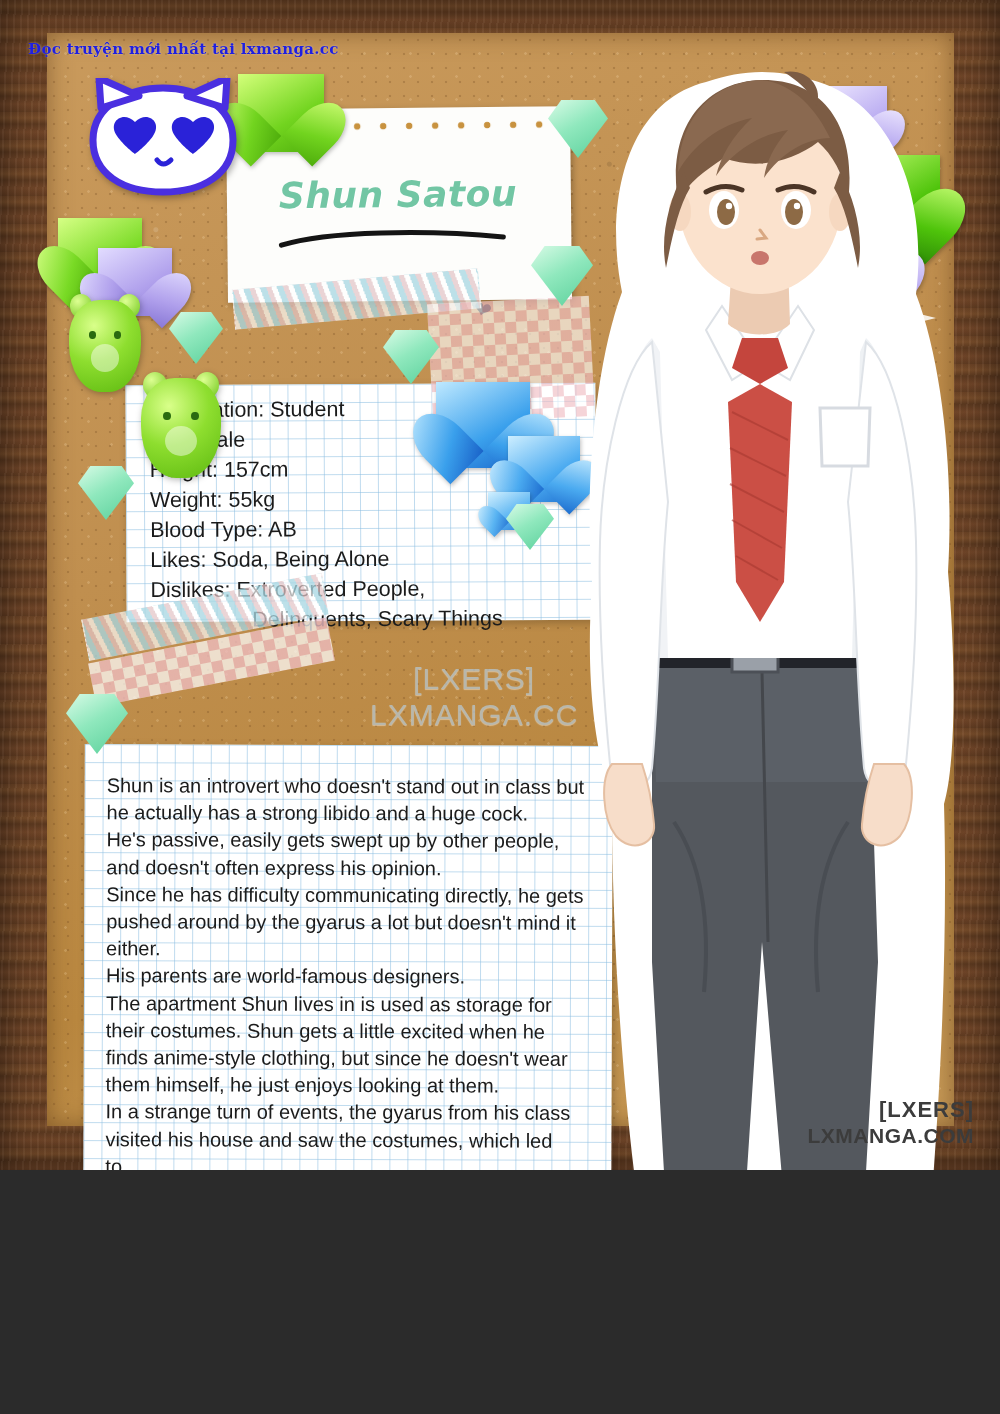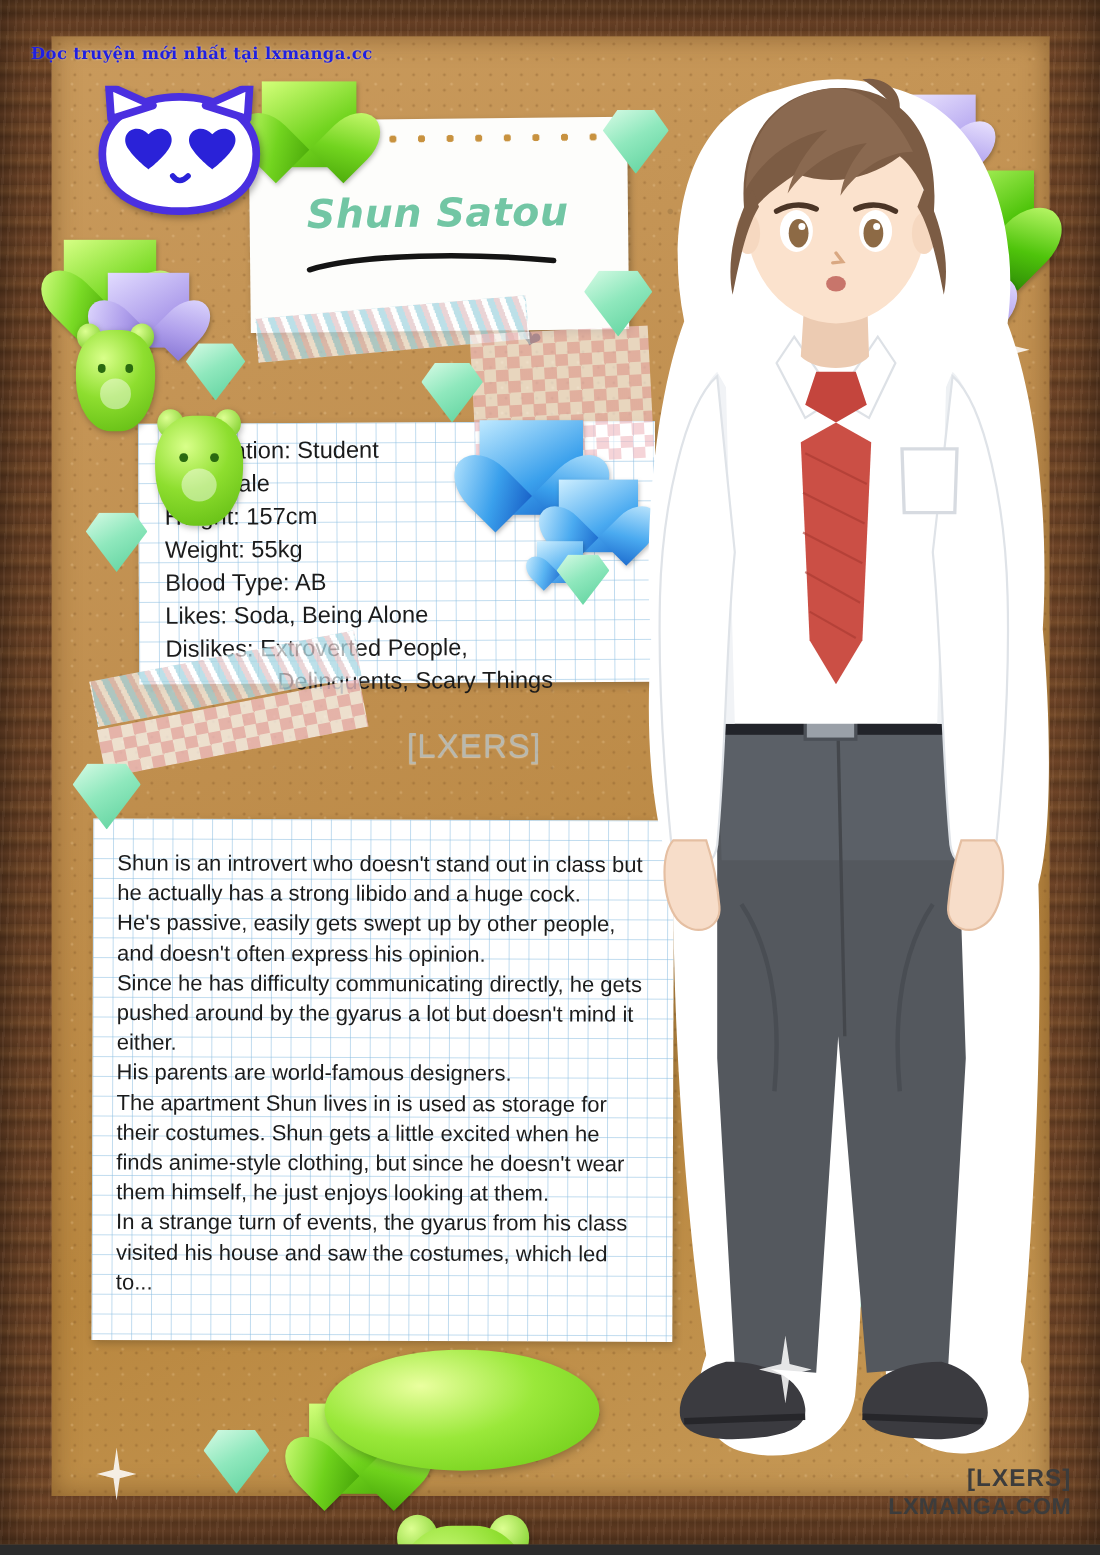--- a/index.html
+++ b/index.html
@@ -3,21 +3,21 @@
 <meta charset="utf-8">
 <style>
   html, body {
     margin: 0;
     padding: 0;
     background: #2b2b2b;
   }
   .page {
     position: relative;
     width: 1000px;
-    height: 1404px;
+    height: 1170px;
     overflow: hidden;
     font-family: "Liberation Sans", sans-serif;
     background: #8a5f36;
   }
 
   
   .wood-frame {
     position: absolute;
     inset: 0;
     background:
@@ -423,20 +423,21 @@
     <div class="desc-text">Shun is an introvert who doesn't stand out in class but he actually has a strong libido and a huge cock.
 He's passive, easily gets swept up by other people, and doesn't often express his opinion.
 Since he has difficulty communicating directly, he gets pushed around by the gyarus a lot but doesn't mind it either.
 His parents are world-famous designers.
 The apartment Shun lives in is used as storage for their costumes. Shun gets a little excited when he finds anime-style clothing, but since he doesn't wear them himself, he just enjoys looking at them.
 In a strange turn of events, the gyarus from his class visited his house and saw the costumes, which led to...</div>
   </div>
 
   <div class="center-watermark">
     <div class="w1">[LXERS]</div>
+    <div class="w2">LXMANGA.CC</div>
   </div>
 
   <div class="character">
     <svg viewBox="0 0 400 1280" width="400" height="1280">
 
       <g fill="#ffffff">
         <path d="M150 20 C70 40 48 140 66 230 C40 300 28 420 36 520 C28 640 44 700 56 740
                  C56 900 70 1060 86 1170 C70 1210 86 1250 120 1258
                  C170 1270 220 1248 222 1200 C230 1100 230 980 226 900
                  C240 980 244 1100 250 1196 C252 1250 306 1272 352 1252 C380 1238 386 1206 372 1176

